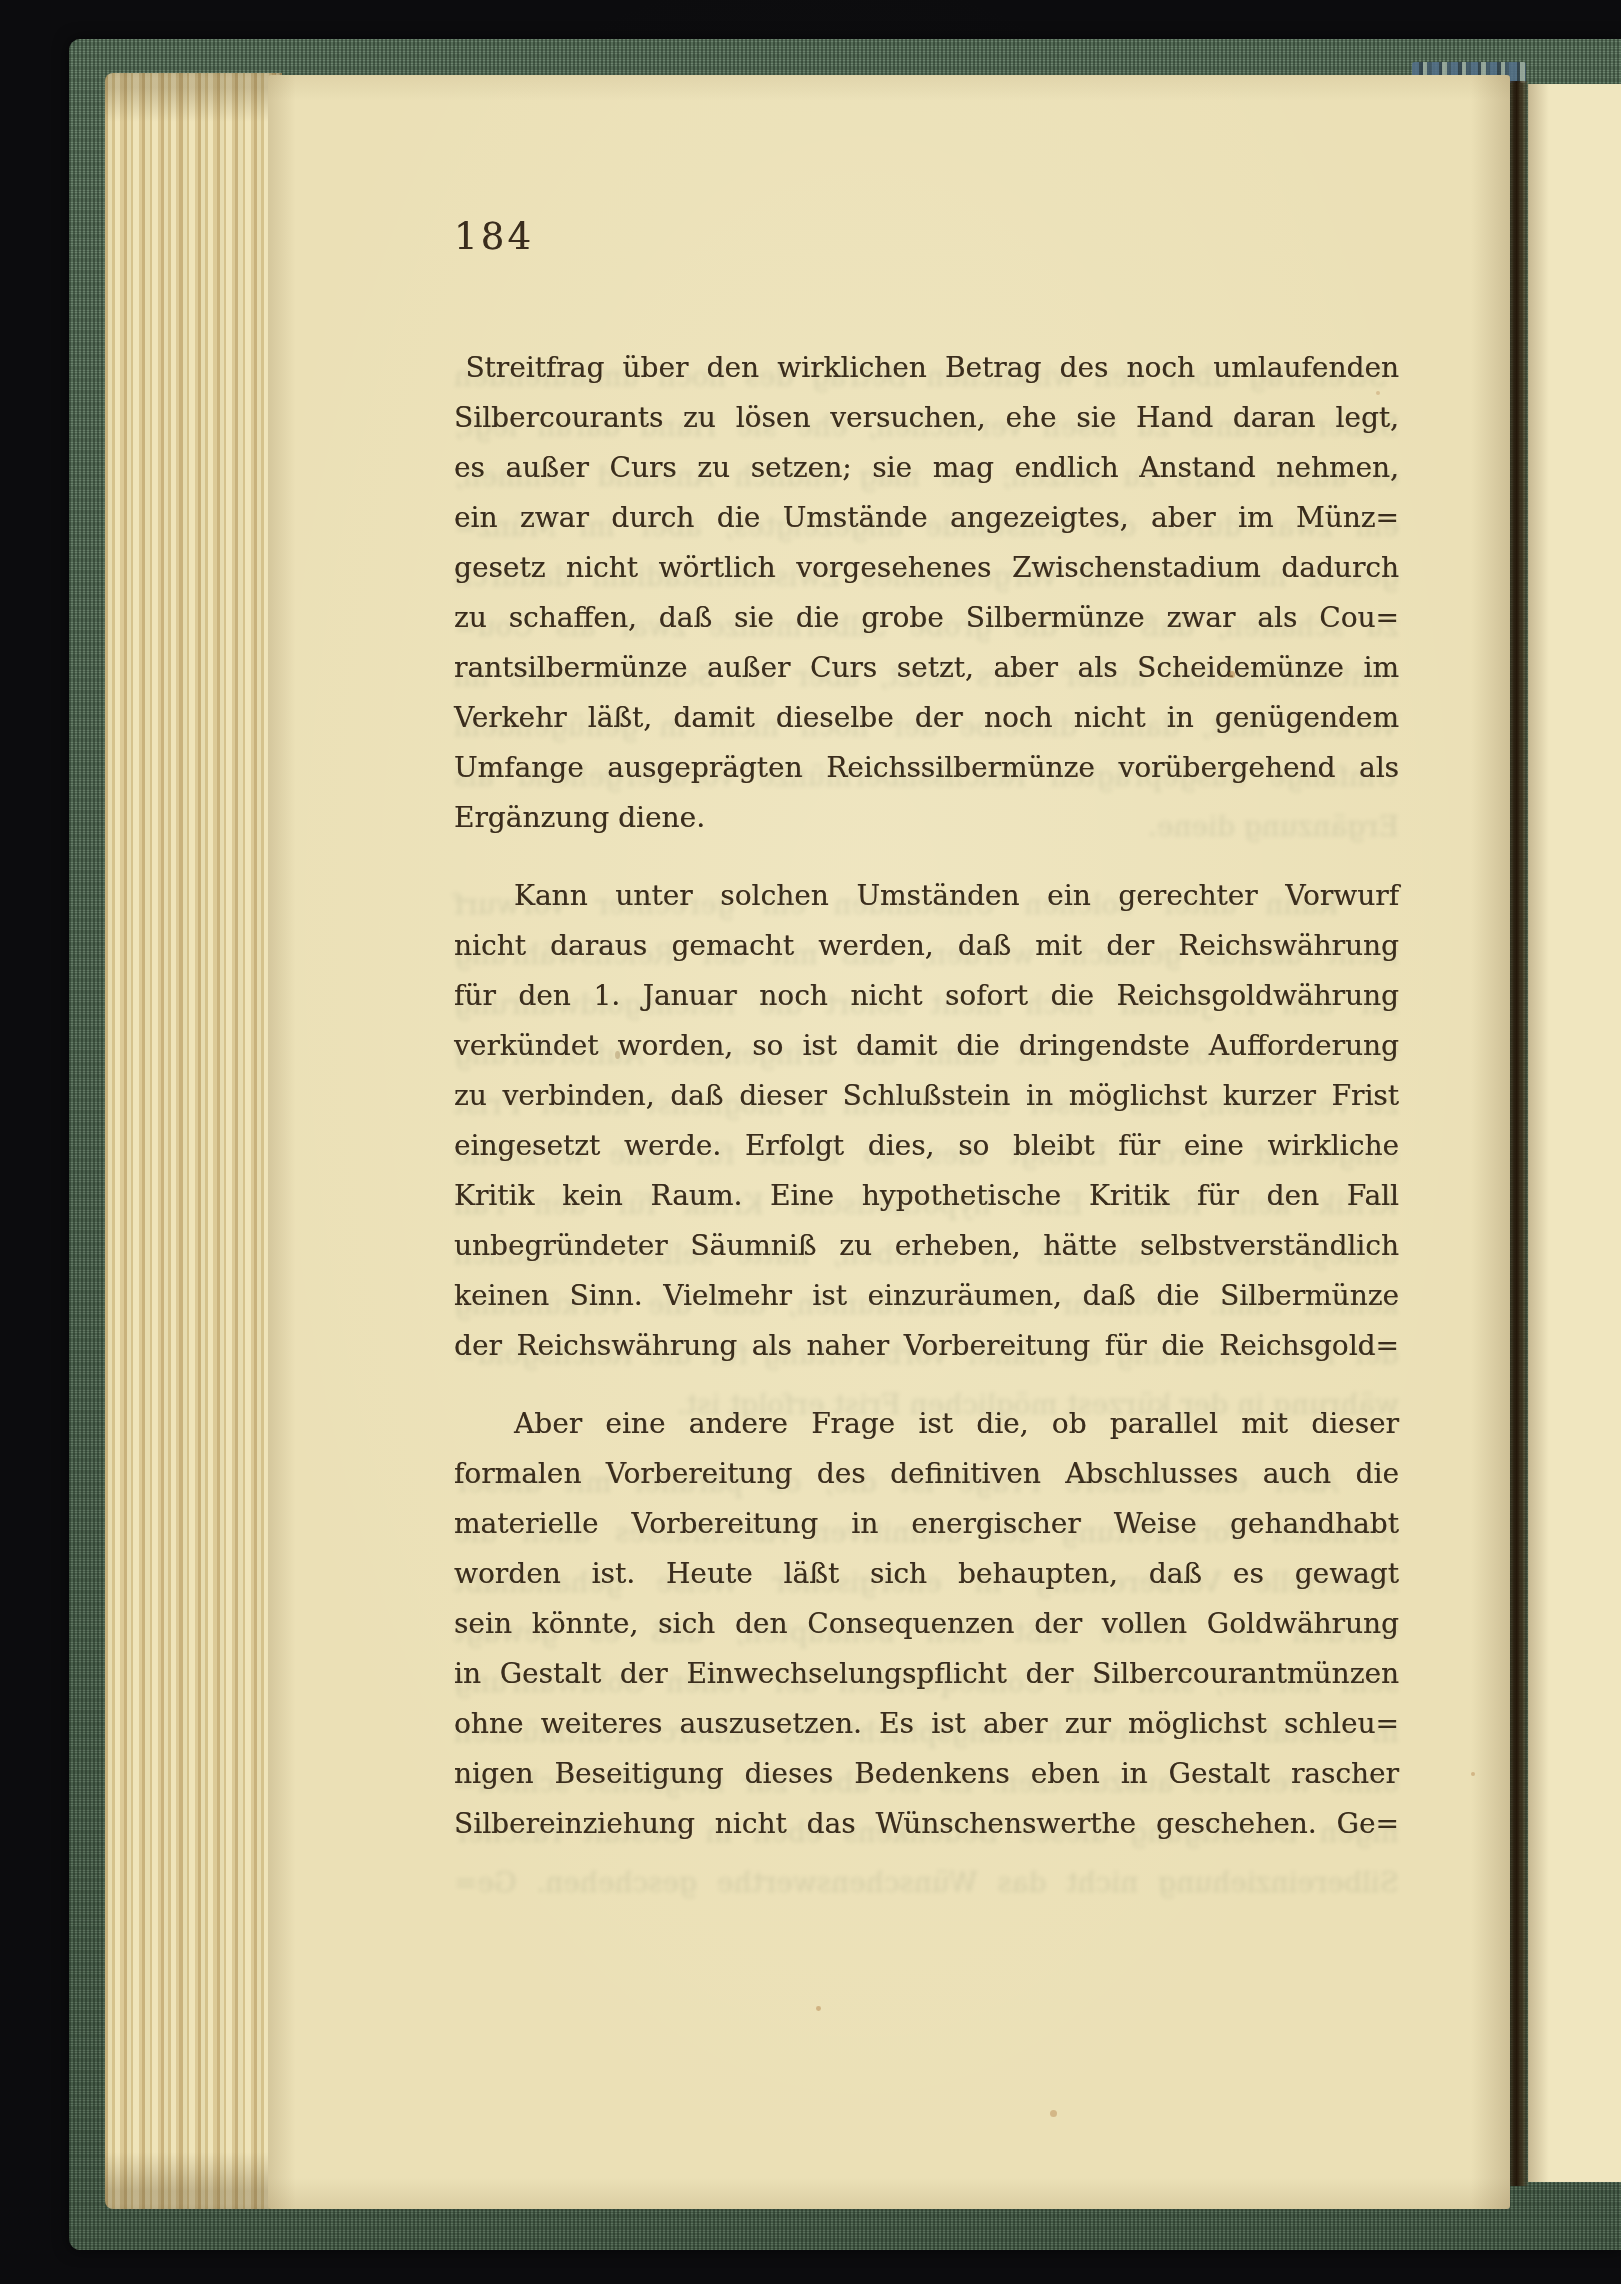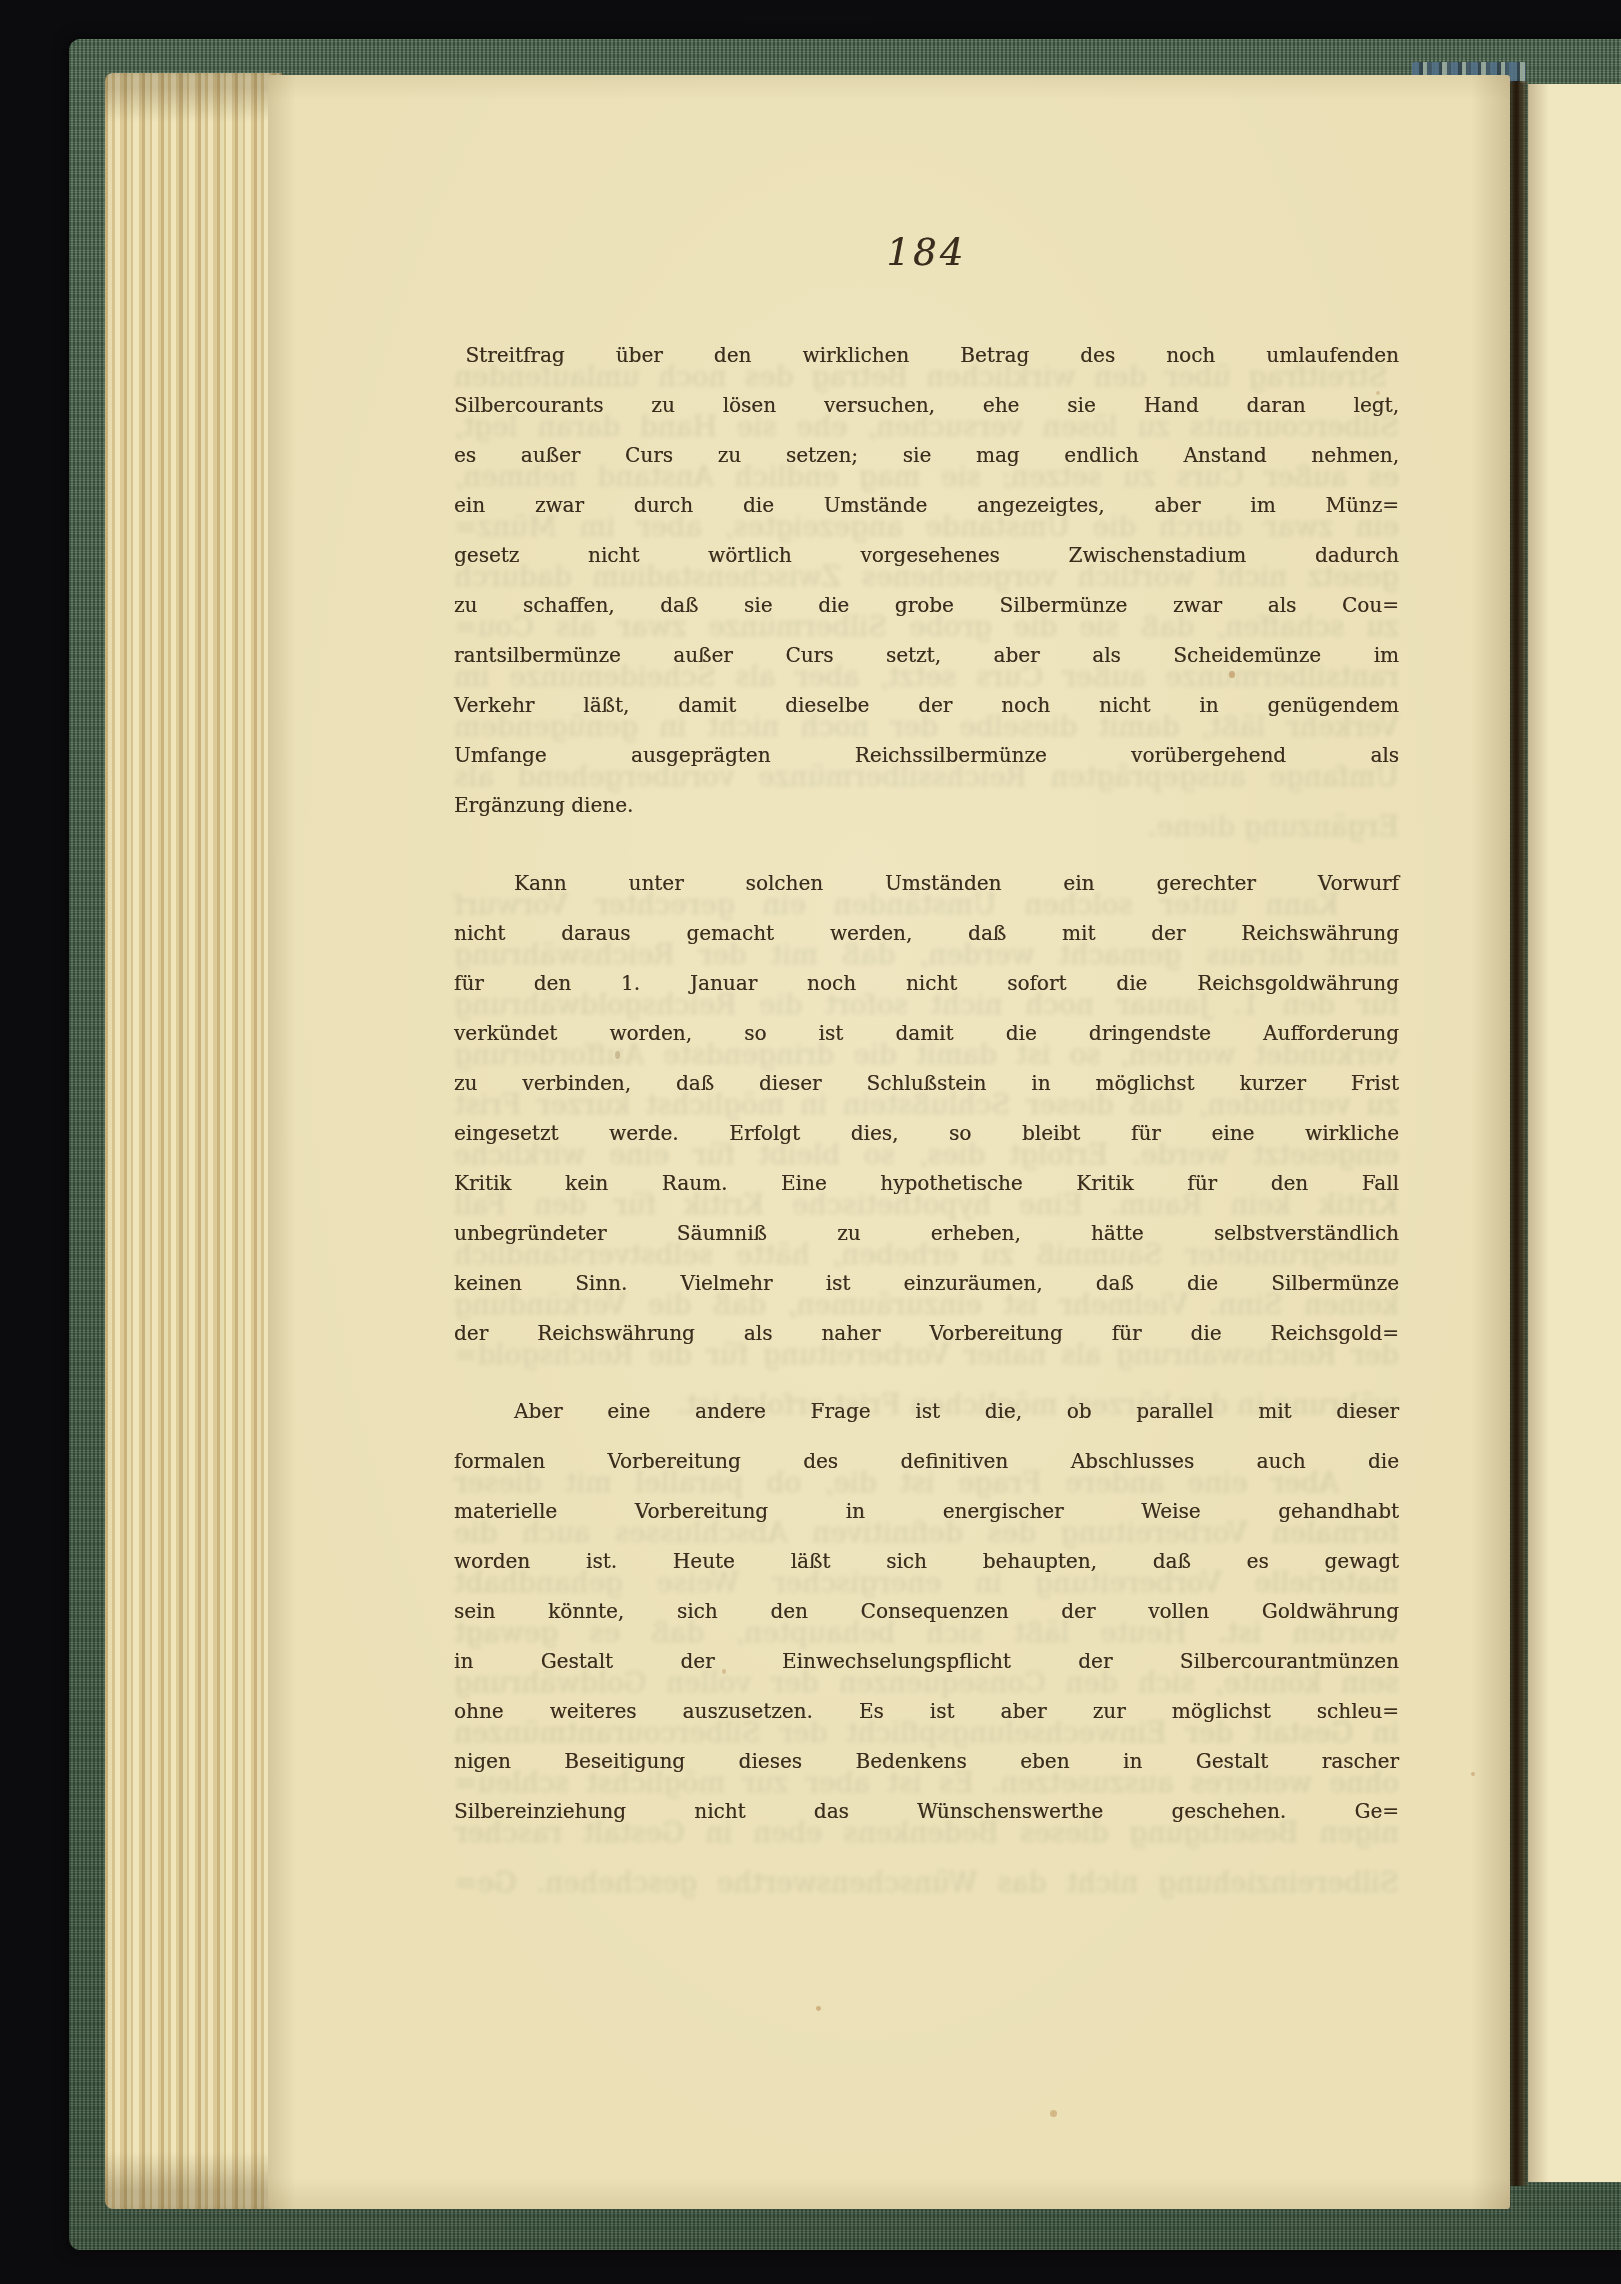--- a/index.html
+++ b/index.html
@@ -60,30 +60,29 @@
   }
   
   .facing-page{
     position:absolute;left:1528px;top:84px;width:94px;height:2098px;
     background:
       linear-gradient(90deg, rgba(90,65,30,.28) 0, rgba(0,0,0,0) 21px),
       var(--facing,#f0e6bf);
   }
   
   .page-number{
-    position:absolute;left:186px;top:156px;width:945px;height:54px;
-    text-align:center;font-size:37px;letter-spacing:3.2px;
+    position:absolute;left:186px;top:140px;width:945px;height:54px;
+    text-align:left;font-size:37px;letter-spacing:3.2px;
     color:var(--ink,#3a2d1d);
     text-shadow:0.3px 0.3px 0.4px rgba(40,25,10,.55);
-    font-style:italic;
   }
   
   .text-block{
-    position:absolute;left:186px;top:255px;width:945px;
-    font-size:20px;line-height:50px;color:var(--ink,#3a2d1d);
+    position:absolute;left:186px;top:268px;width:945px;
+    font-size:28px;line-height:50px;color:var(--ink,#3a2d1d);
     text-shadow:0.3px 0.3px 0.4px rgba(40,25,10,.5);
   }
   .paragraph{margin:0;padding:0;}
   .line{
     text-align:justify;
     -moz-text-align-last:justify;
     text-align-last:justify;
     height:50px;overflow:visible;
   }
   .line.lastline{text-align-last:left;-moz-text-align-last:left;}

